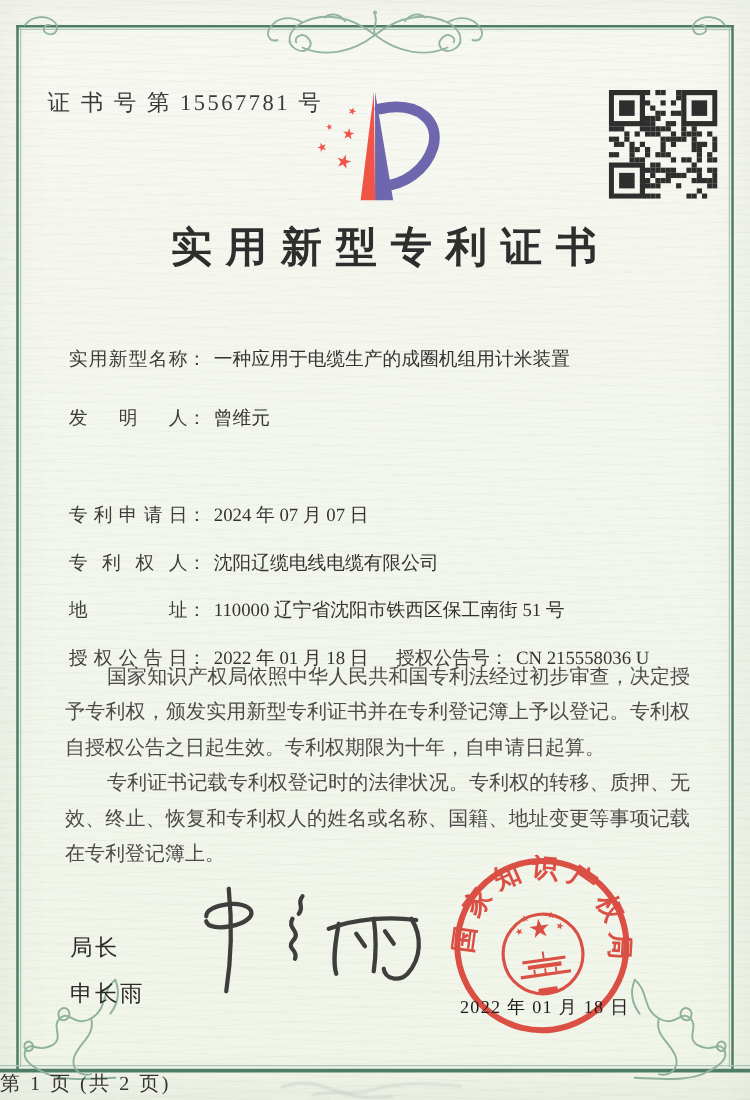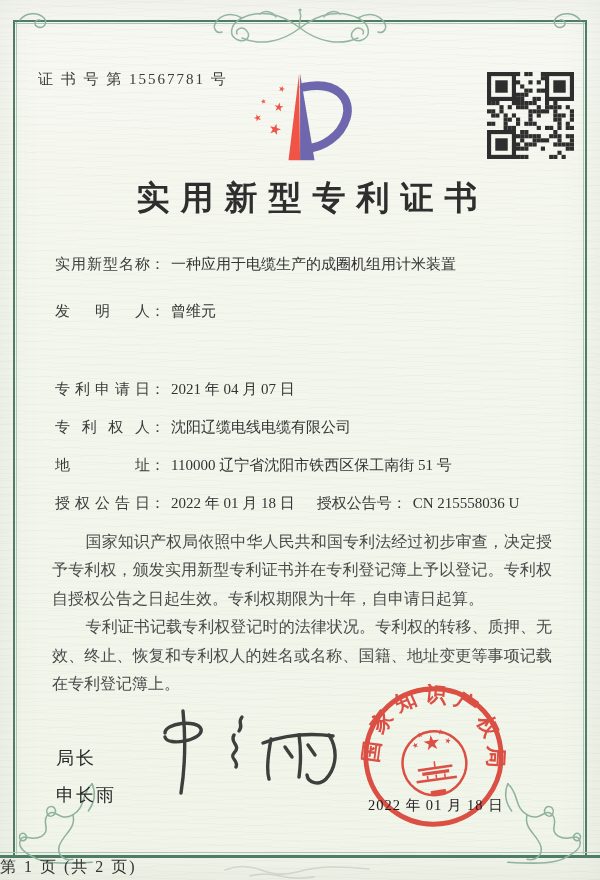--- a/index.html
+++ b/index.html
@@ -23,34 +23,34 @@
   .b-bottom{left:0;right:0;top:855px;height:2.5px;}
   .b-bottom-l{left:0;right:0;top:852px;height:1px;}
   .b-left{left:13px;top:20px;height:836px;width:2px;}
   .b-left-l{left:16px;top:22px;height:832px;width:1px;}
   .b-right{right:13px;top:20px;height:836px;width:2px;}
   .b-right-l{right:16px;top:22px;height:832px;width:1px;}
   .orn{position:absolute;}
   
   .cert-no{
     position:absolute;left:38px;top:70px;
-    font-size:15px;letter-spacing:2px;color:#3a3a3a;
+    font-size:18px;letter-spacing:2px;color:#3a3a3a;
   }
   .logo{position:absolute;left:243px;top:62px;}
   .qr{position:absolute;left:487px;top:72px;}
   .title{
     position:absolute;left:0;right:0;top:176px;text-align:center;
     font-size:33px;font-weight:700;color:#2e2e2e;
     letter-spacing:11px;padding-left:25px;
   }
   
   .frow{position:absolute;left:55px;right:40px;font-size:15px;color:#3c3c3c;white-space:nowrap;}
   .flabel{
     display:inline-block;width:95px;vertical-align:baseline;
-    text-align:justify;text-align-last:justify;color:#3c3c3c;
+    text-align:justify;text-align-last:justify;color:#3c3c3c;margin-top:23px;
   }
   .flabel2{display:inline-block;margin-left:22px;color:#3c3c3c;}
   .fcolon{margin:0 6px 0 0;}
   .fvalue{white-space:pre-wrap;color:#333;}
   
   .paras{
     position:absolute;left:52px;right:48px;top:528px;
     font-size:16px;line-height:1.78;color:#4b4b4b;text-align:justify;
   }
   .paras p{margin:0;text-indent:2.1em;}
@@ -298,21 +298,21 @@
 
   <div class="title">实用新型专利证书</div>
 
   <div class="frow" style="top:255px">
     <span class="flabel">实用新型名称</span><span class="fcolon">：</span><span class="fvalue">一种应用于电缆生产的成圈机组用计米装置</span>
   </div>
   <div class="frow" style="top:302px">
     <span class="flabel">发明人</span><span class="fcolon">：</span><span class="fvalue">曾维元</span>
   </div>
   <div class="frow" style="top:380px">
-    <span class="flabel">专利申请日</span><span class="fcolon">：</span><span class="fvalue">2021 年 04 月 07 日</span>
+    <span class="flabel">专利申请日</span><span class="fcolon">：</span><span class="fvalue">2024 年 07 月 07 日</span>
   </div>
   <div class="frow" style="top:418px">
     <span class="flabel">专利权人</span><span class="fcolon">：</span><span class="fvalue">沈阳辽缆电线电缆有限公司</span>
   </div>
   <div class="frow" style="top:456px">
     <span class="flabel">地址</span><span class="fcolon">：</span><span class="fvalue">110000 辽宁省沈阳市铁西区保工南街 51 号</span>
   </div>
   <div class="frow" style="top:494px">
     <span class="flabel">授权公告日</span><span class="fcolon">：</span><span class="fvalue">2022 年 01 月 18 日</span><span class="flabel2">授权公告号</span><span class="fcolon">：</span><span class="fvalue">CN 215558036 U</span>
   </div>

